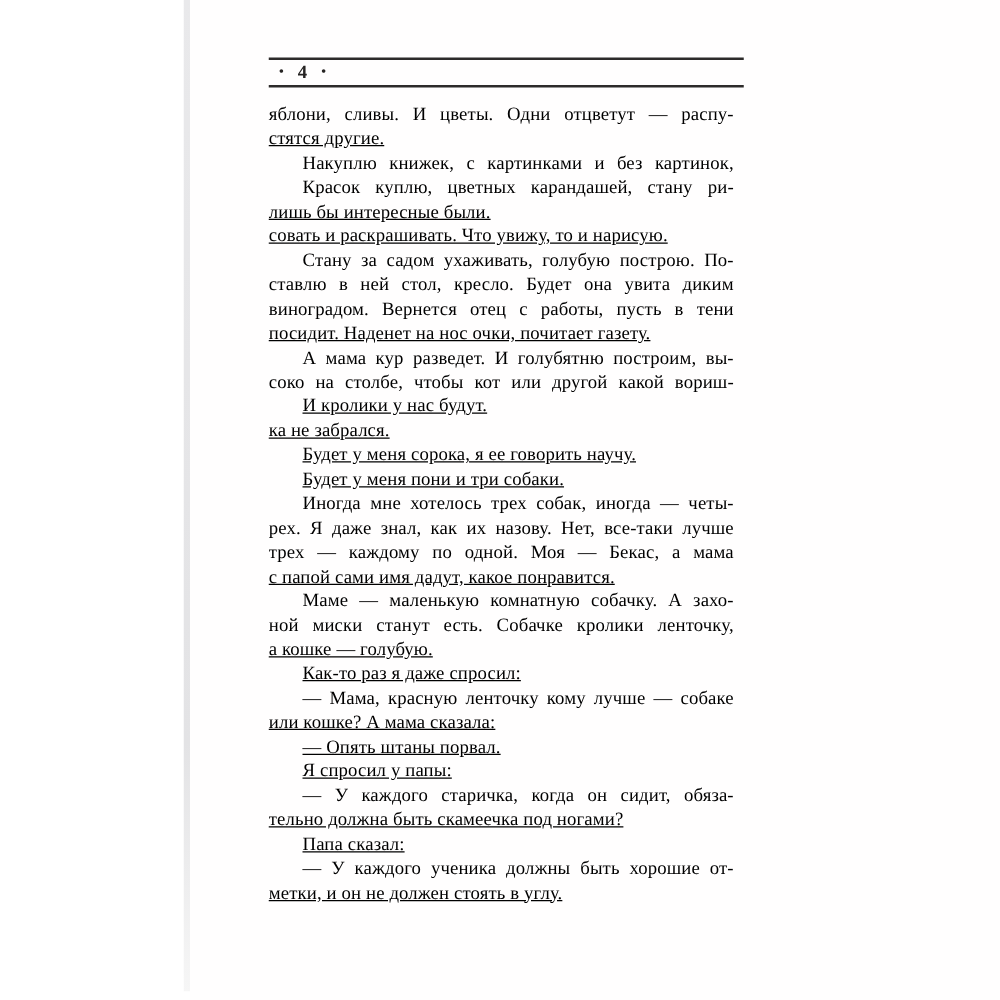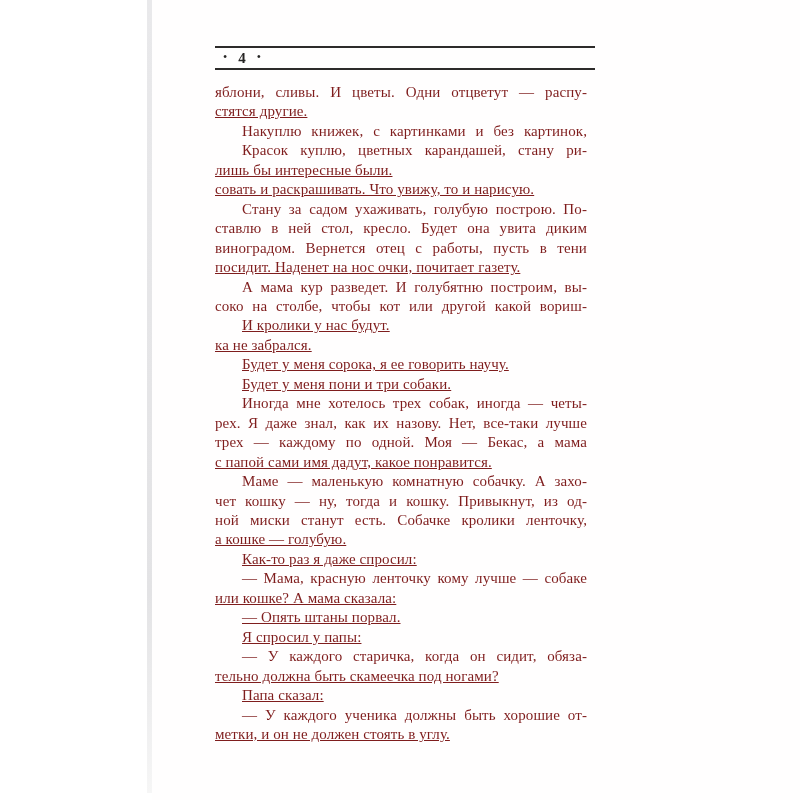--- a/index.html
+++ b/index.html
@@ -67,21 +67,21 @@
     font-size: 15px;
     font-weight: 700;
     line-height: 1;
   }
   
   .text-body {
     position: absolute;
     left: 63px;               
     top: 83px;
     width: 372px;
-    color: #7f1d1d;
+    color: #000000;
   }
   .line {
     font-size: 15px;
     line-height: 19.45px;
     text-align: justify;
     text-align-last: justify;
     text-justify: inter-word;
     white-space: normal;
     letter-spacing: 0.1px;
   }
@@ -123,21 +123,20 @@
         <div class="line">соко на столбе, чтобы кот или другой какой вориш-</div>
         <div class="line indent para-end">И кролики у нас будут.</div>
         <div class="line para-end">ка не забрался.</div>
         <div class="line indent para-end">Будет у меня сорока, я ее говорить научу.</div>
         <div class="line indent para-end">Будет у меня пони и три собаки.</div>
         <div class="line indent">Иногда мне хотелось трех собак, иногда — четы-</div>
         <div class="line">рех. Я даже знал, как их назову. Нет, все-таки лучше</div>
         <div class="line">трех — каждому по одной. Моя — Бекас, а мама</div>
         <div class="line para-end">с папой сами имя дадут, какое понравится.</div>
         <div class="line indent">Маме — маленькую комнатную собачку. А захо-</div>
-        <div class="line">чет кошку — ну, тогда и кошку. Привыкнут, из од-</div>
         <div class="line">ной миски станут есть. Собачке кролики ленточку,</div>
         <div class="line para-end">а кошке — голубую.</div>
         <div class="line indent para-end">Как-то раз я даже спросил:</div>
         <div class="line indent">— Мама, красную ленточку кому лучше — собаке</div>
         <div class="line para-end">или кошке? А мама сказала:</div>
         <div class="line indent para-end">— Опять штаны порвал.</div>
         <div class="line indent para-end">Я спросил у папы:</div>
         <div class="line indent">— У каждого старичка, когда он сидит, обяза-</div>
         <div class="line para-end">тельно должна быть скамеечка под ногами?</div>
         <div class="line indent para-end">Папа сказал:</div>

